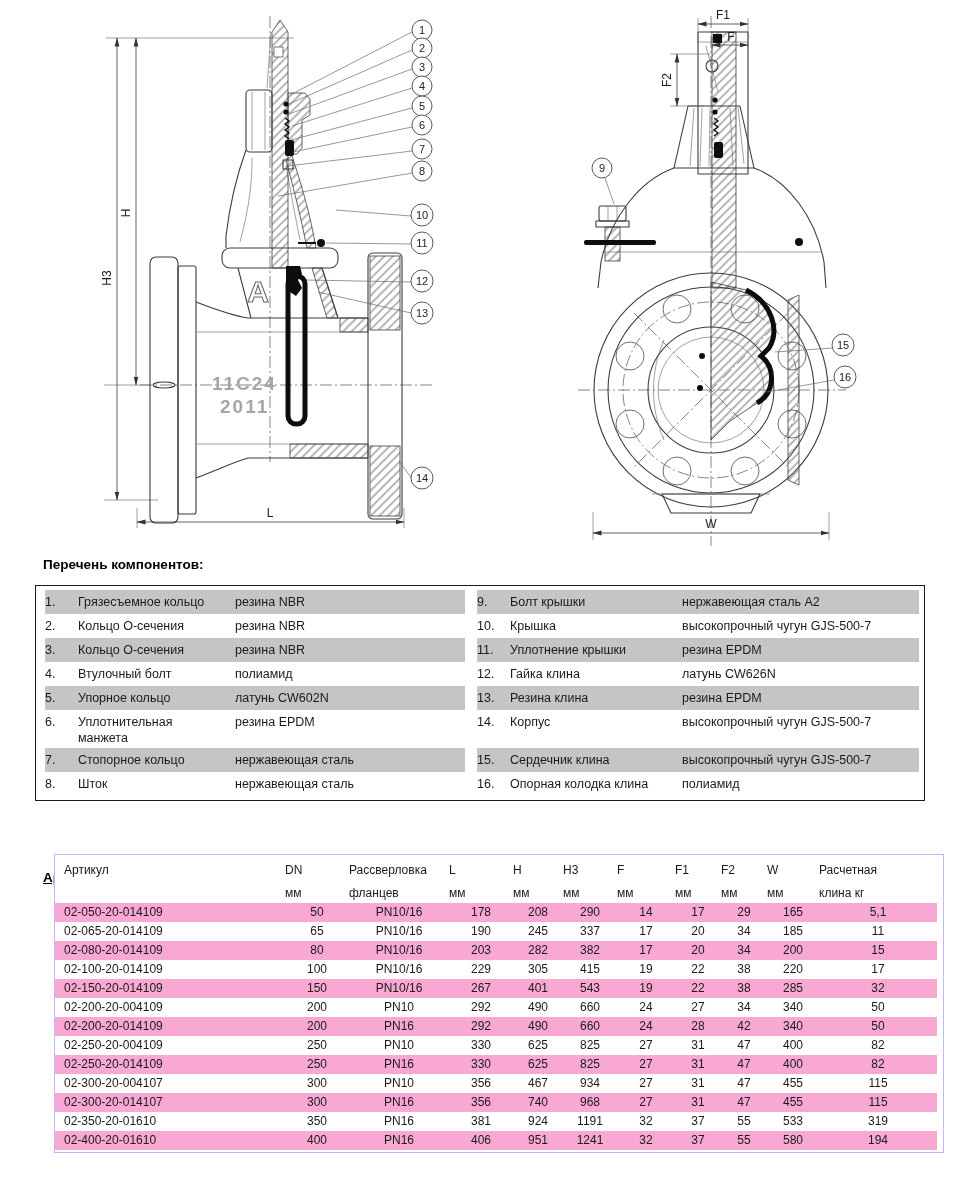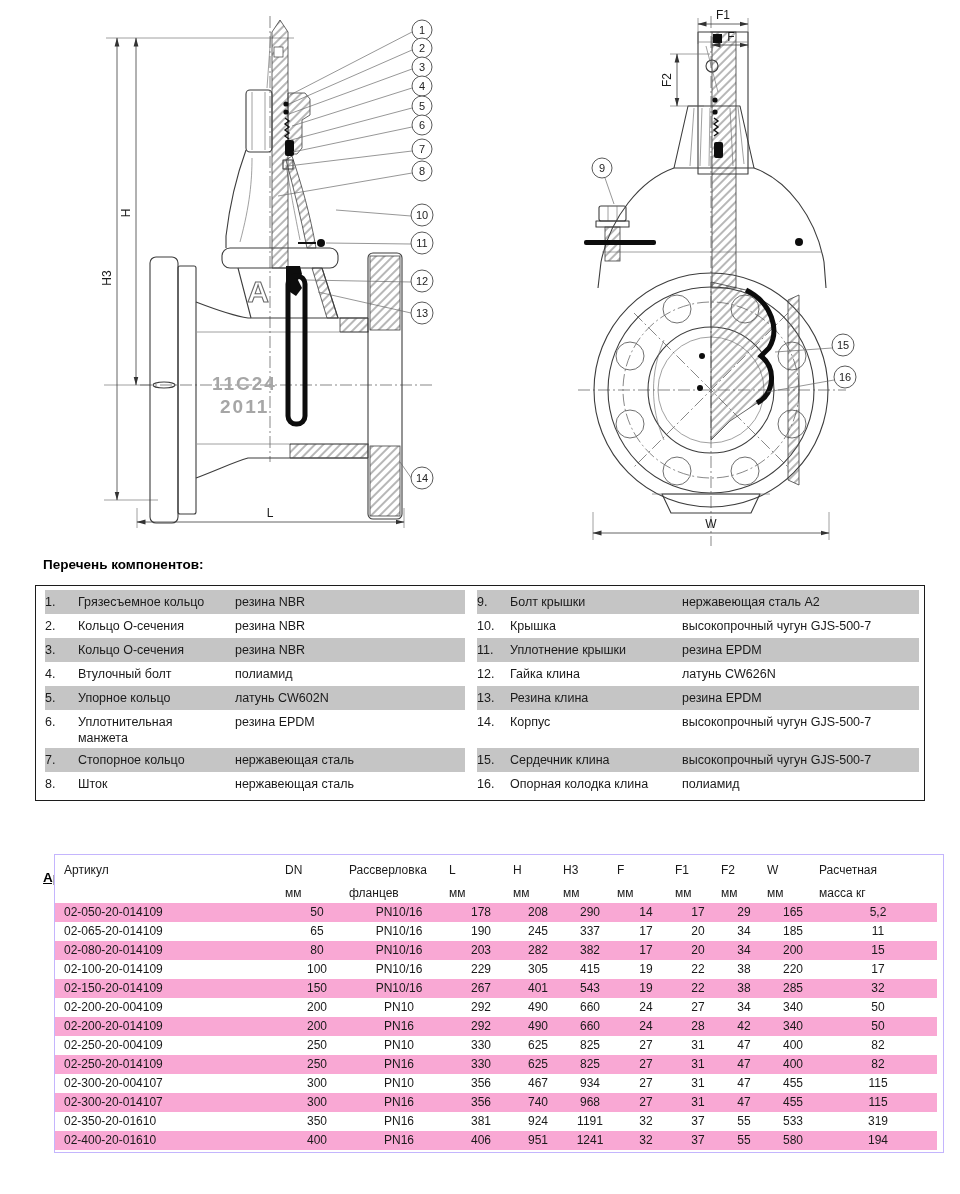--- a/index.html
+++ b/index.html
@@ -428,36 +428,36 @@
         <div class="d-h w8">
           <div class="d-h1">F2</div>
           <div class="d-h2">мм</div>
         </div>
         <div class="d-h w9">
           <div class="d-h1">W</div>
           <div class="d-h2">мм</div>
         </div>
         <div class="d-h w10">
           <div class="d-h1">Расчетная</div>
-          <div class="d-h2">масса кг</div>
+          <div class="d-h2">клина кг</div>
         </div>
       </div>
     <div class="dims-body">
         <div class="d-row shaded">
           <span class="d-c w0">02-050-20-014109</span>
           <span class="d-c w1">50</span>
           <span class="d-c w2">PN10/16</span>
           <span class="d-c w3">178</span>
           <span class="d-c w4">208</span>
           <span class="d-c w5">290</span>
           <span class="d-c w6">14</span>
           <span class="d-c w7">17</span>
           <span class="d-c w8">29</span>
           <span class="d-c w9">165</span>
-          <span class="d-c w10">5,2</span>
+          <span class="d-c w10">5,1</span>
         </div>
         <div class="d-row">
           <span class="d-c w0">02-065-20-014109</span>
           <span class="d-c w1">65</span>
           <span class="d-c w2">PN10/16</span>
           <span class="d-c w3">190</span>
           <span class="d-c w4">245</span>
           <span class="d-c w5">337</span>
           <span class="d-c w6">17</span>
           <span class="d-c w7">20</span>

